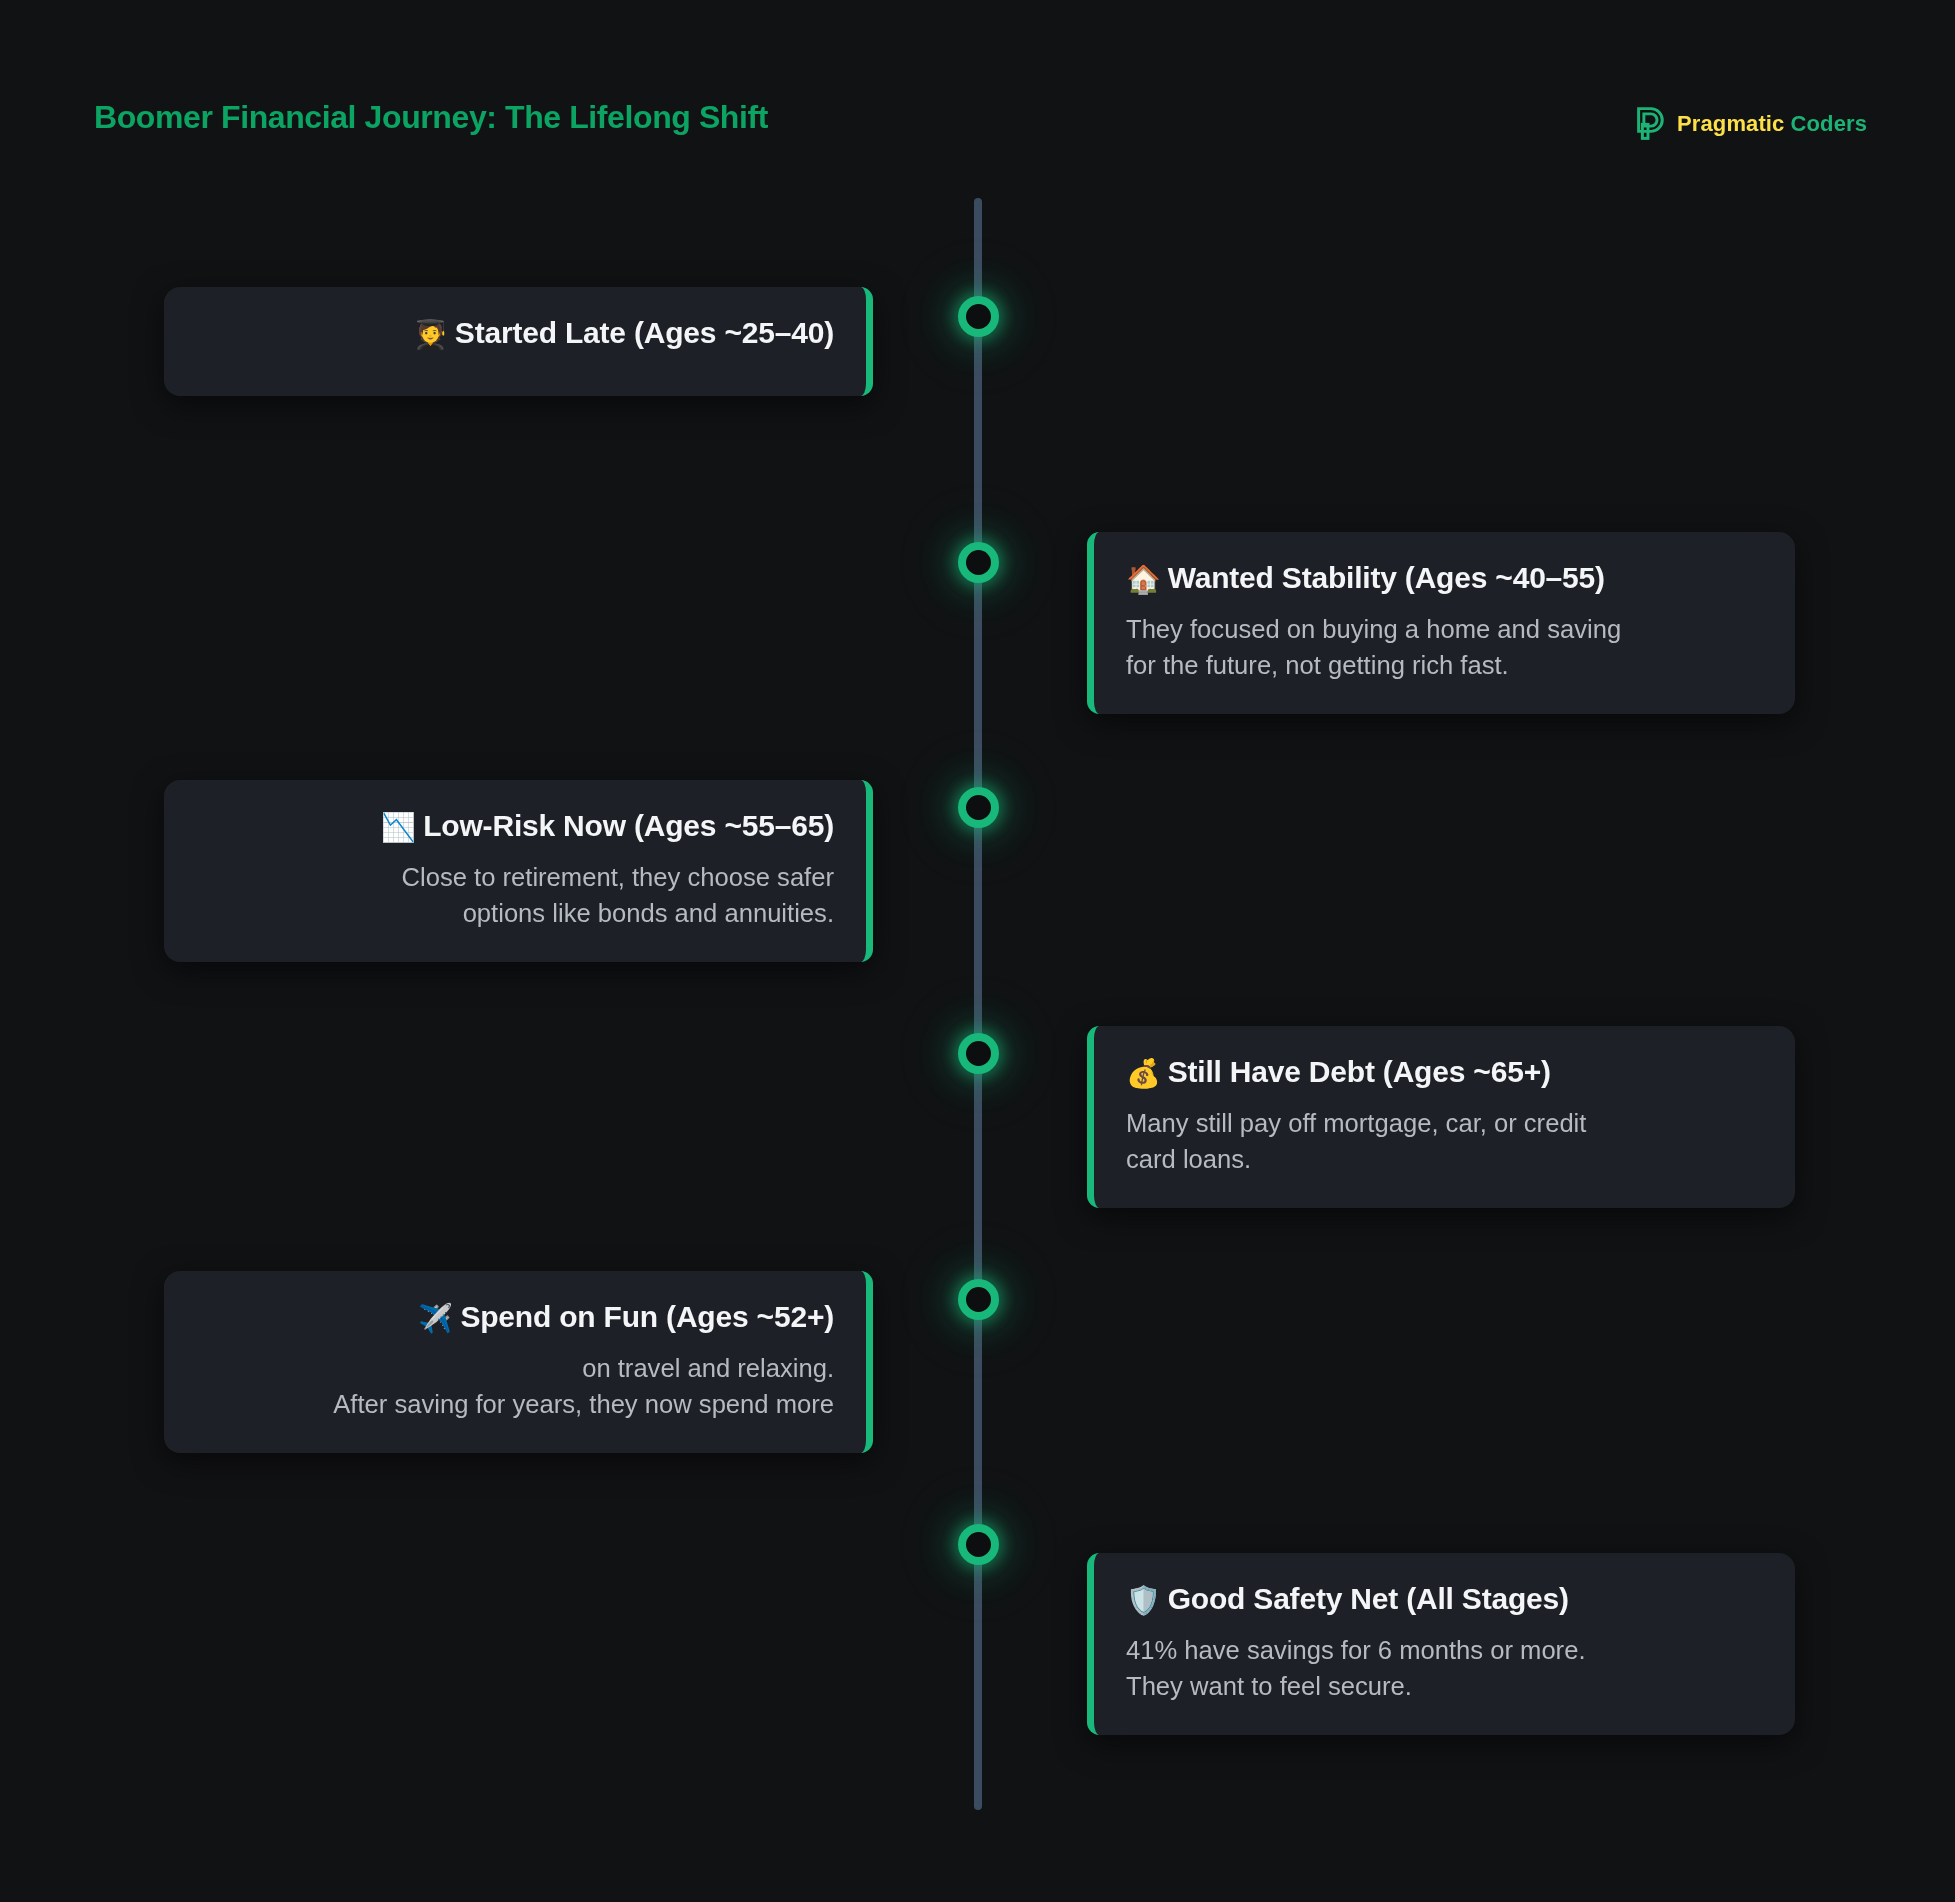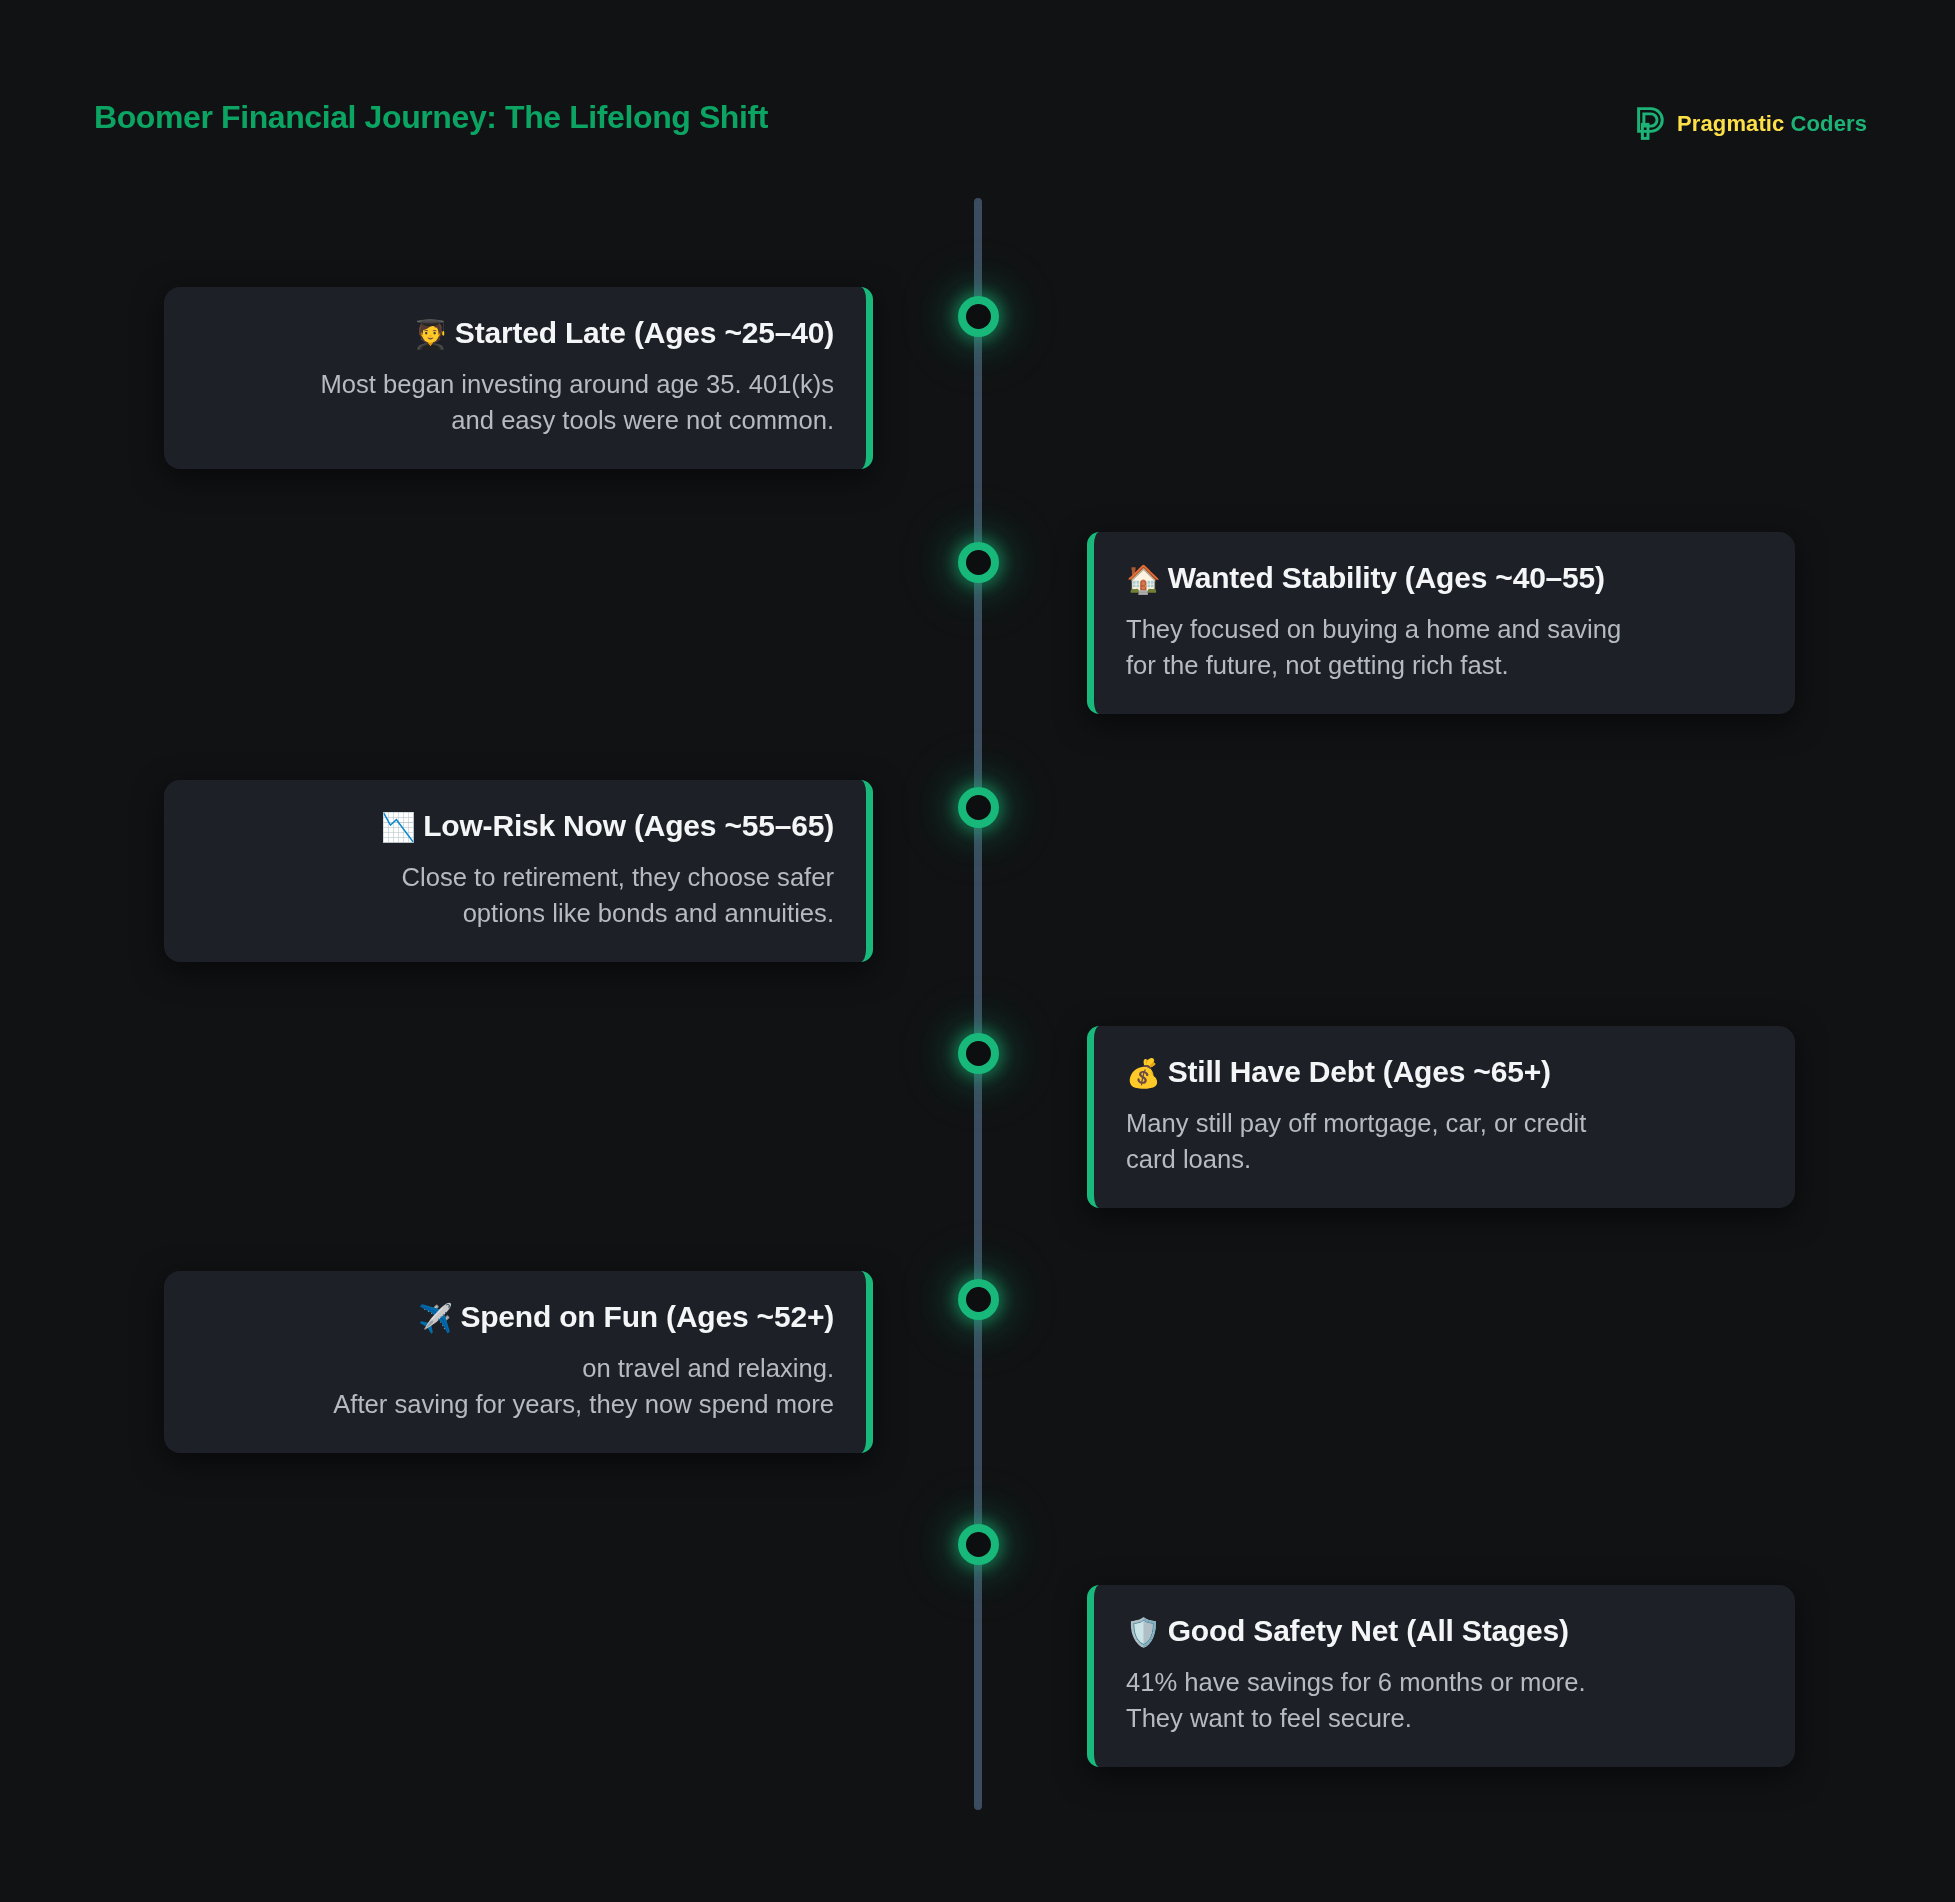--- a/index.html
+++ b/index.html
@@ -171,24 +171,20 @@
       <div class="node" style="top: 316px;"></div>
       <div class="node" style="top: 562px;"></div>
       <div class="node" style="top: 807px;"></div>
       <div class="node" style="top: 1053px;"></div>
       <div class="node" style="top: 1299px;"></div>
       <div class="node" style="top: 1544px;"></div>
     </div>
   <div id="cards">
       <div class="card left" style="top: 287px;">
         <div class="card-title"><span class="card-emoji">🧑‍🎓</span><span>Started Late (Ages ~25–40)</span></div>
-        <div class="card-body">
-          <span>Most began investing around age 35. 401(k)s</span>
-          <span>and easy tools were not common.</span>
-        </div>
       </div>
       <div class="card right" style="top: 532px;">
         <div class="card-title"><span class="card-emoji">🏠</span><span>Wanted Stability (Ages ~40–55)</span></div>
         <div class="card-body">
           <span>They focused on buying a home and saving</span>
           <span>for the future, not getting rich fast.</span>
         </div>
       </div>
       <div class="card left" style="top: 780px;">
         <div class="card-title"><span class="card-emoji">📉</span><span>Low-Risk Now (Ages ~55–65)</span></div>
@@ -204,21 +200,21 @@
           <span>card loans.</span>
         </div>
       </div>
       <div class="card left" style="top: 1271px;">
         <div class="card-title"><span class="card-emoji">✈️</span><span>Spend on Fun (Ages ~52+)</span></div>
         <div class="card-body">
           <span>on travel and relaxing.</span>
           <span>After saving for years, they now spend more</span>
         </div>
       </div>
-      <div class="card right" style="top: 1585px;">
+      <div class="card right" style="top: 1553px;">
         <div class="card-title"><span class="card-emoji">🛡️</span><span>Good Safety Net (All Stages)</span></div>
         <div class="card-body">
           <span>41% have savings for 6 months or more.</span>
           <span>They want to feel secure.</span>
         </div>
       </div>
     </div>
 
 </div>
 

